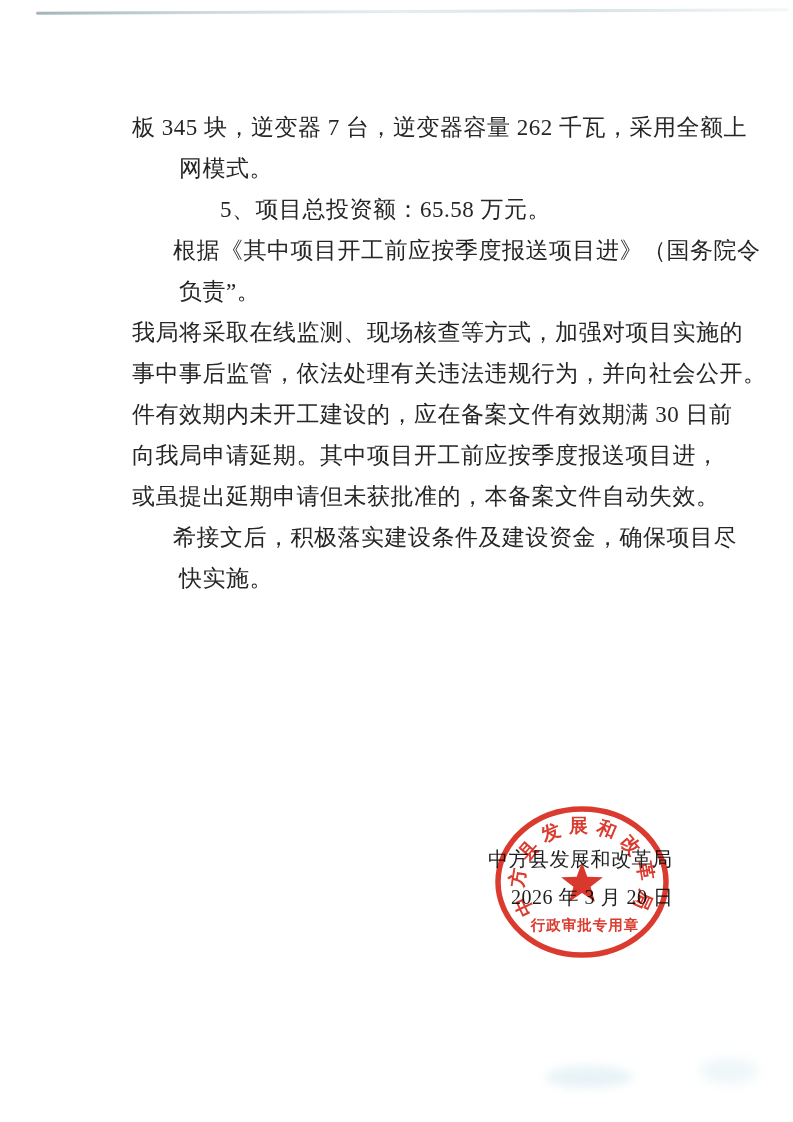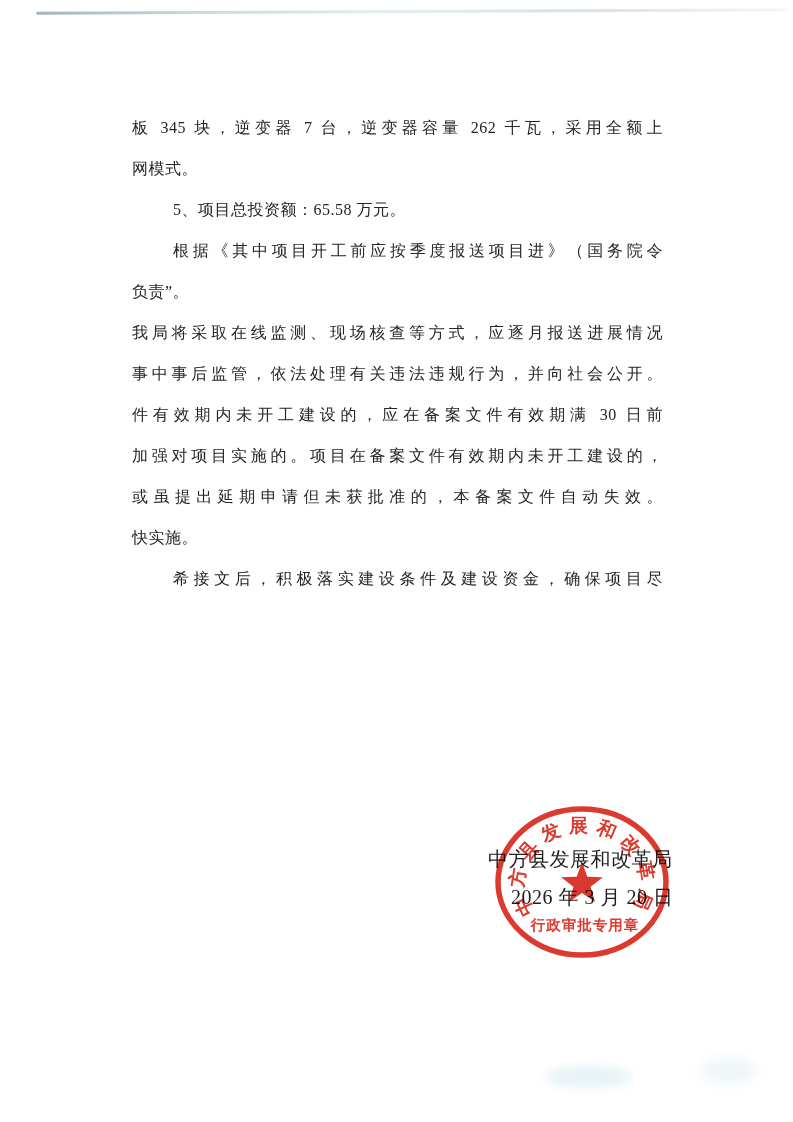--- a/index.html
+++ b/index.html
@@ -31,28 +31,28 @@
   
   .doc-text {
     position: absolute;
     left: 132px; top: 107px;
     width: 531px;
     color: #262626;
   }
   .line {
     height: 41px;
     line-height: 41px;
-    font-size: 16px;
+    font-size: 23px;
     letter-spacing: 0.5px;
     text-align: justify;
     text-align-last: justify;
     text-justify: inter-character;
     white-space: nowrap;
   }
-  .line.nj { text-align-last: left; white-space: normal; }
+  .line.nj { text-align-last: left; white-space: normal; margin-left: 47px; }
   .line.ind { padding-left: 41px; }
   
   .sig-name {
     position: absolute;
     left: 488px; top: 846px;
     font-size: 20px;
     letter-spacing: 0.5px;
     color: #1e1e1e;
     mix-blend-mode: multiply;
   }
@@ -95,27 +95,27 @@
 <div class="page">
 
   <div class="scan-line"></div>
 
   <div class="doc-text" id="doc-lines">
       <div class="line">板 345 块，逆变器 7 台，逆变器容量 262 千瓦，采用全额上</div>
       <div class="line nj">网模式。</div>
       <div class="line ind nj">5、项目总投资额：65.58 万元。</div>
       <div class="line ind">根据《其中项目开工前应按季度报送项目进》（国务院令</div>
       <div class="line nj">负责”。</div>
-      <div class="line">我局将采取在线监测、现场核查等方式，应逐月报送进展情况</div>
+      <div class="line">我局将采取在线监测、现场核查等方式，加强对项目实施的</div>
       <div class="line">事中事后监管，依法处理有关违法违规行为，并向社会公开。</div>
       <div class="line">件有效期内未开工建设的，应在备案文件有效期满 30 日前</div>
-      <div class="line">加强对项目实施的。项目在备案文件有效期内未开工建设的，</div>
+      <div class="line">向我局申请延期。其中项目开工前应按季度报送项目进，</div>
       <div class="line">或虽提出延期申请但未获批准的，本备案文件自动失效。</div>
+      <div class="line ind">希接文后，积极落实建设条件及建设资金，确保项目尽</div>
       <div class="line nj">快实施。</div>
-      <div class="line ind">希接文后，积极落实建设条件及建设资金，确保项目尽</div>
     </div>
 
   <svg class="seal" viewBox="0 0 200 200" xmlns="http://www.w3.org/2000/svg" aria-hidden="true">
     <ellipse cx="100" cy="100" rx="84" ry="73" fill="none" stroke="#d92a1e" stroke-width="5.5"></ellipse>
     <defs>
       <path id="seal-arc" d="M 49.8 125 A 58 50 0 1 1 150.2 125" fill="none"></path>
     </defs>
     <text class="ring-label">
       <textPath href="#seal-arc" startOffset="50%" text-anchor="middle">中方县发展和改革局</textPath>
     </text>

